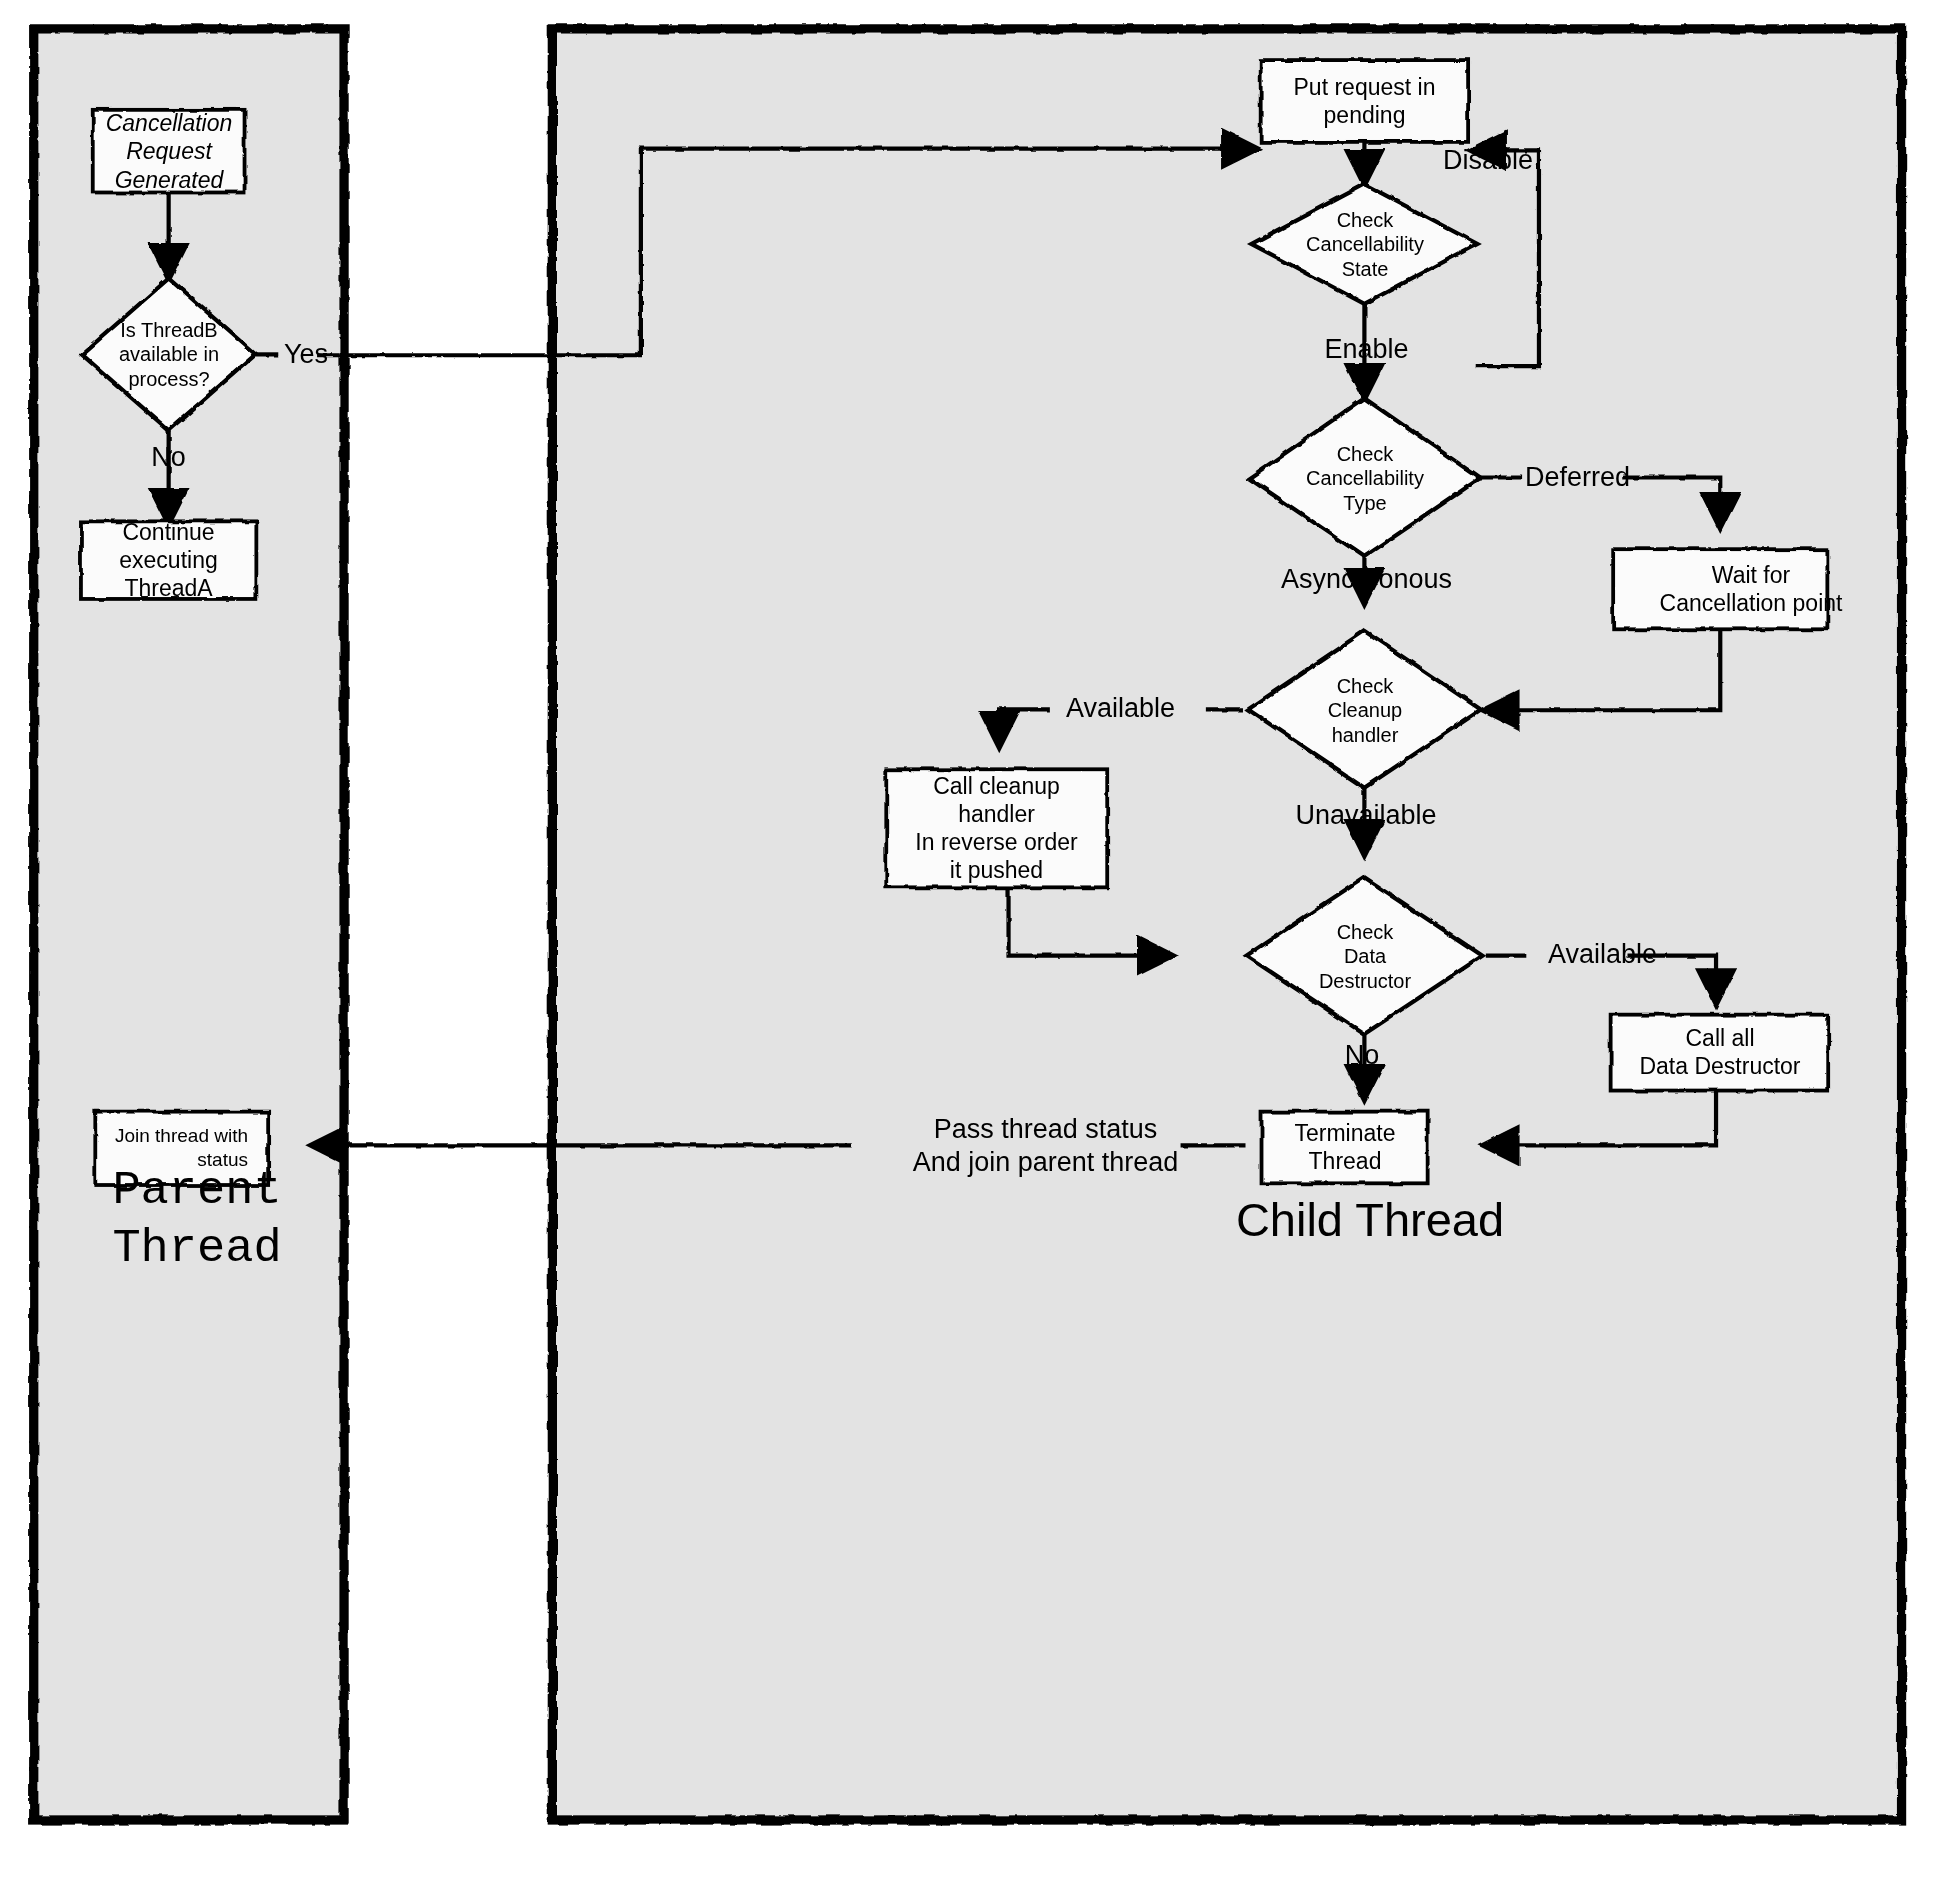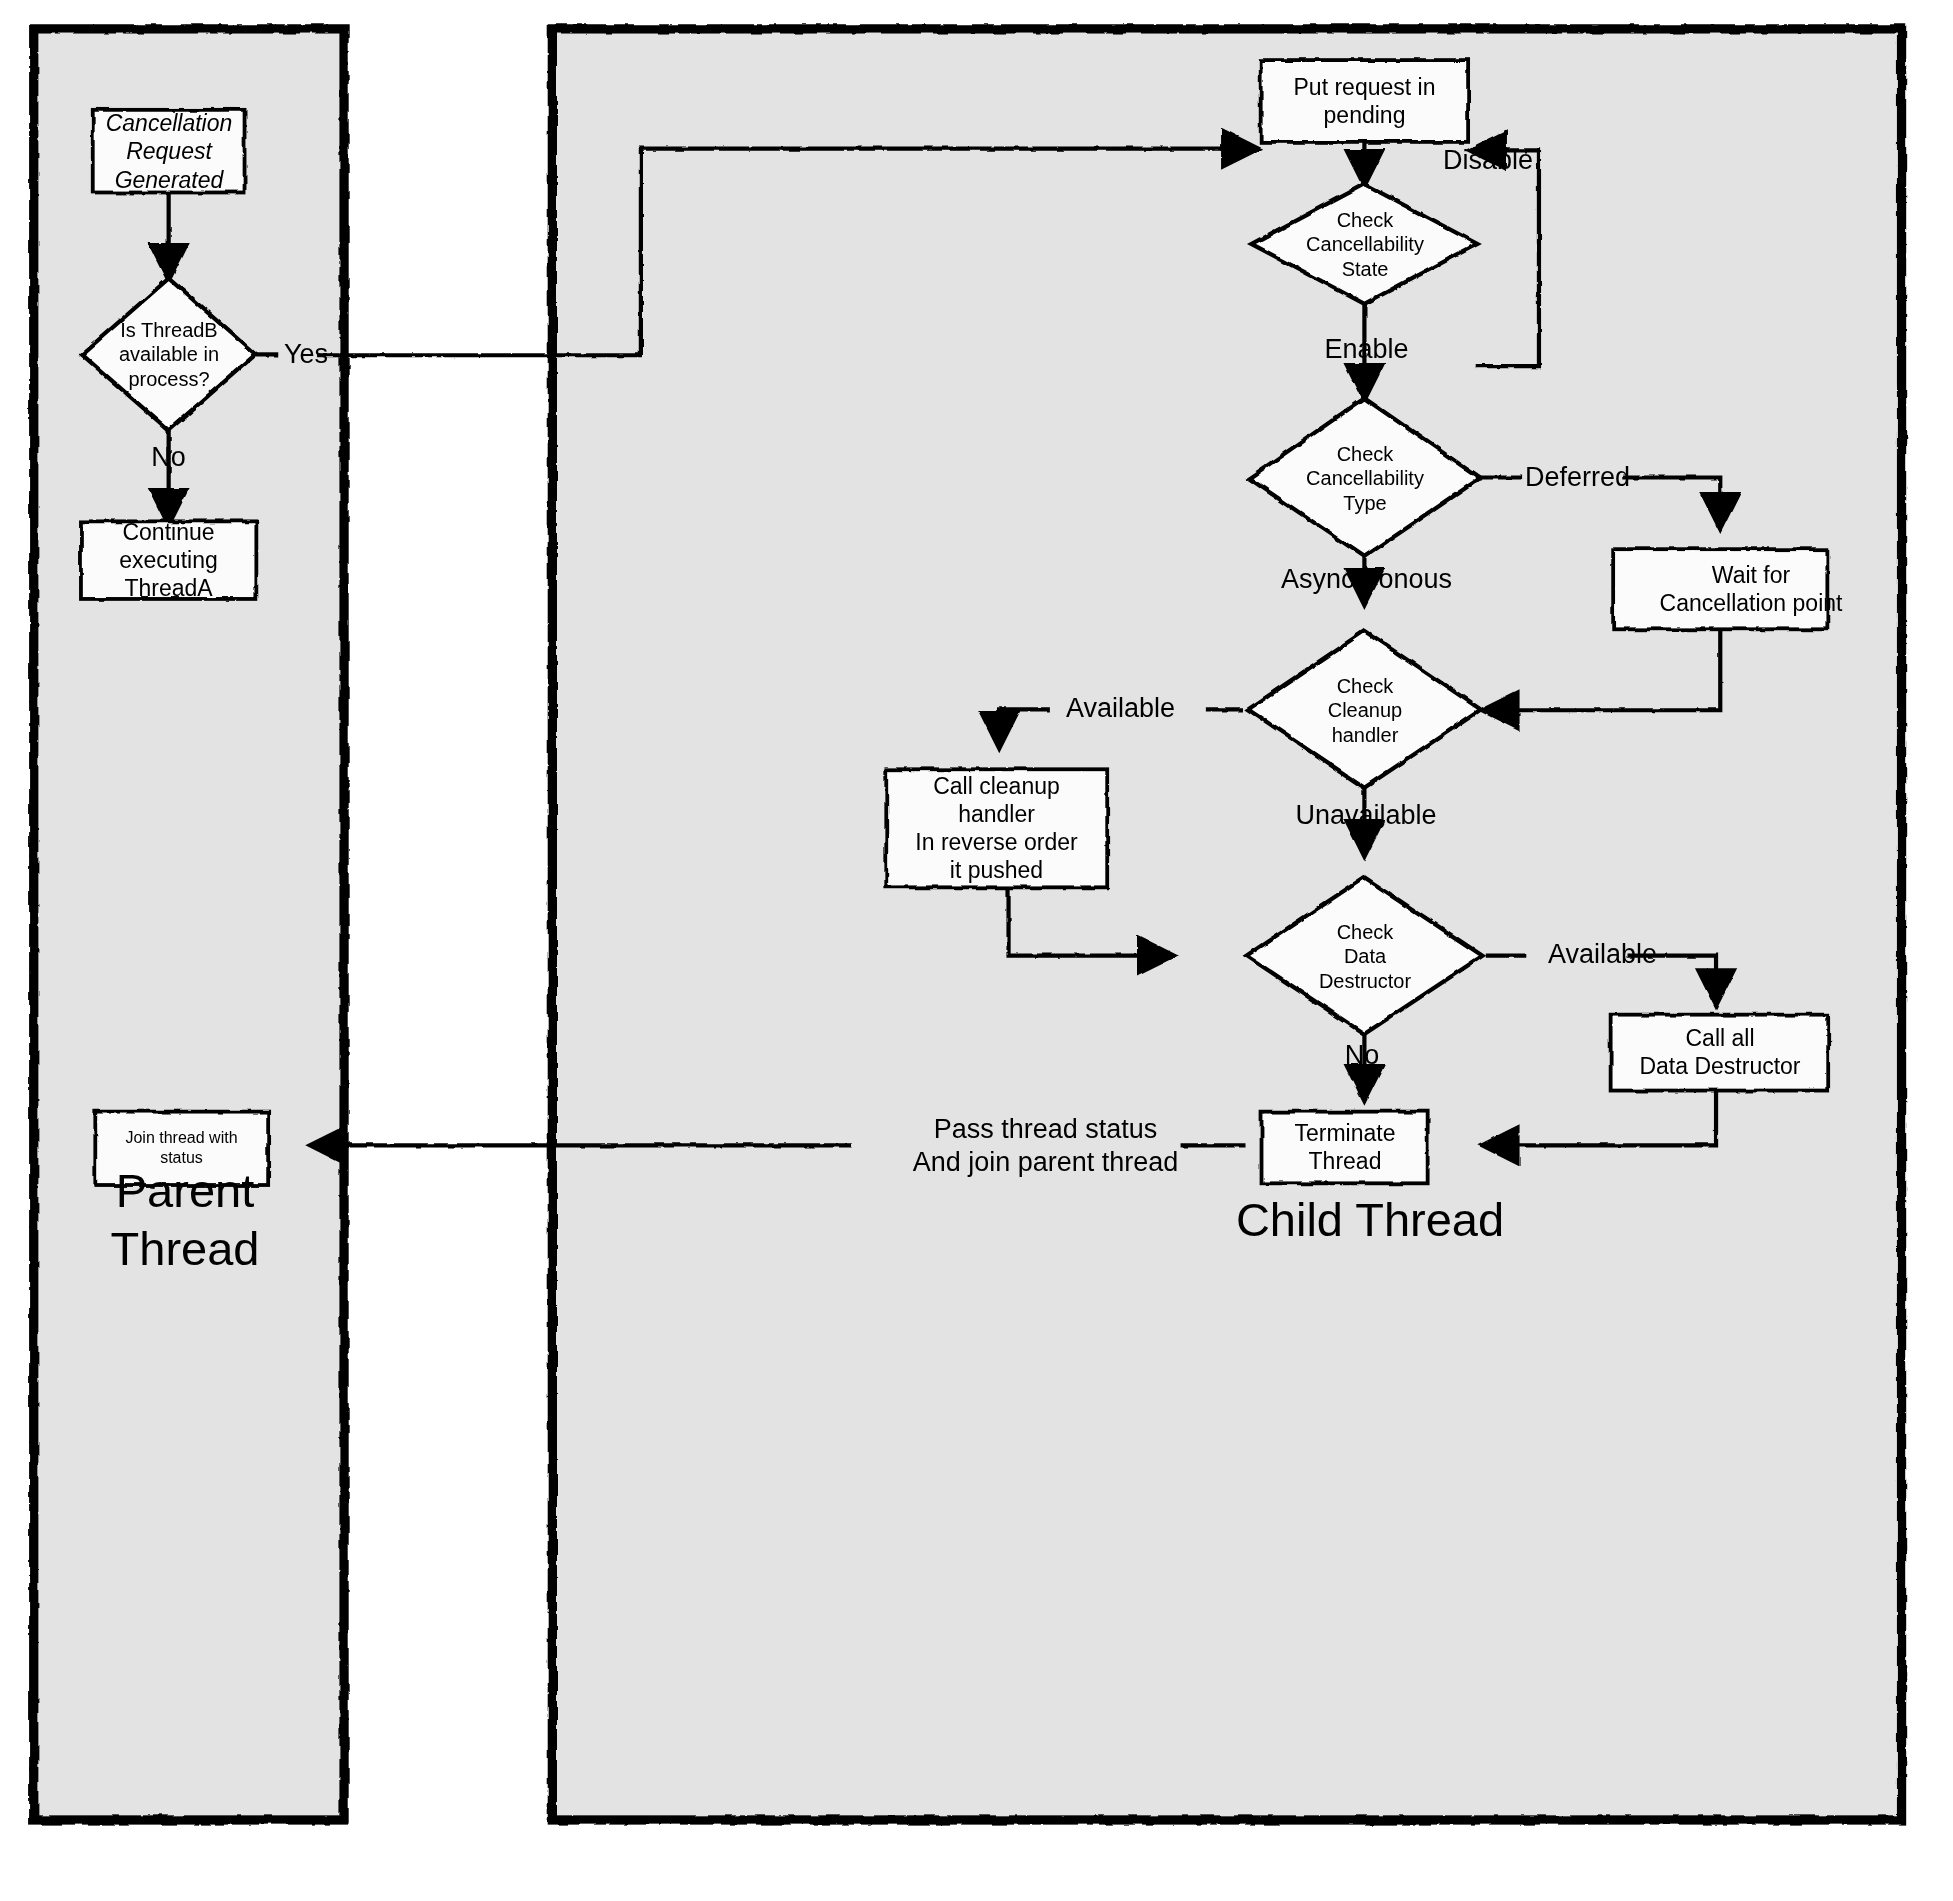--- a/index.html
+++ b/index.html
@@ -11,21 +11,21 @@
     display:flex;align-items:center;justify-content:center;
     text-align:center;
     color:#000;
     line-height:1.22;
     pointer-events:none;
     white-space:pre-line;
   }
   .boxText{font-size:23px;}
   .diamondText{font-size:20px;}
   .edgeLabel{font-size:27px;}
-  .smallText{font-size:16px;}
+  .smallText{font-size:19px;text-align:right;}
   .laneTitle{font-size:47px;}
 </style>
 </head>
 <body>
 
 <div id="stage">
 
   <svg viewBox="0 0 2316 2255" xmlns="http://www.w3.org/2000/svg">
     <defs>
       <marker id="ah" markerWidth="16" markerHeight="16" refX="8.4" refY="5" orient="auto" markerUnits="strokeWidth">
@@ -168,18 +168,18 @@
 
   <div class="nodeText edgeLabel" style="left:1265px;top:797px;width:202px;height:37px;">Unavailable</div>
 
   <div class="nodeText edgeLabel" style="left:1518px;top:936px;width:169px;height:37px;">Available</div>
 
   <div class="nodeText edgeLabel" style="left:1303px;top:1037px;width:118px;height:37px;">No</div>
 
   <div class="nodeText edgeLabel" style="left:860px;top:1105px;width:371px;height:81px;text-align:center;">Pass thread status
 And join parent thread</div>
 
-  <div class="nodeText laneTitle" style="left:40px;top:1189px;width:290px;height:61px;">Parent Thread</div>
+  <div class="nodeText laneTitle" style="left:52px;top:1189px;width:290px;height:61px;font-family:Liberation Mono, monospace;">Parent Thread</div>
 
   <div class="nodeText laneTitle" style="left:1138px;top:1189px;width:464px;height:61px;">Child Thread</div>
 
 </div>
 
 
 </body></html>

